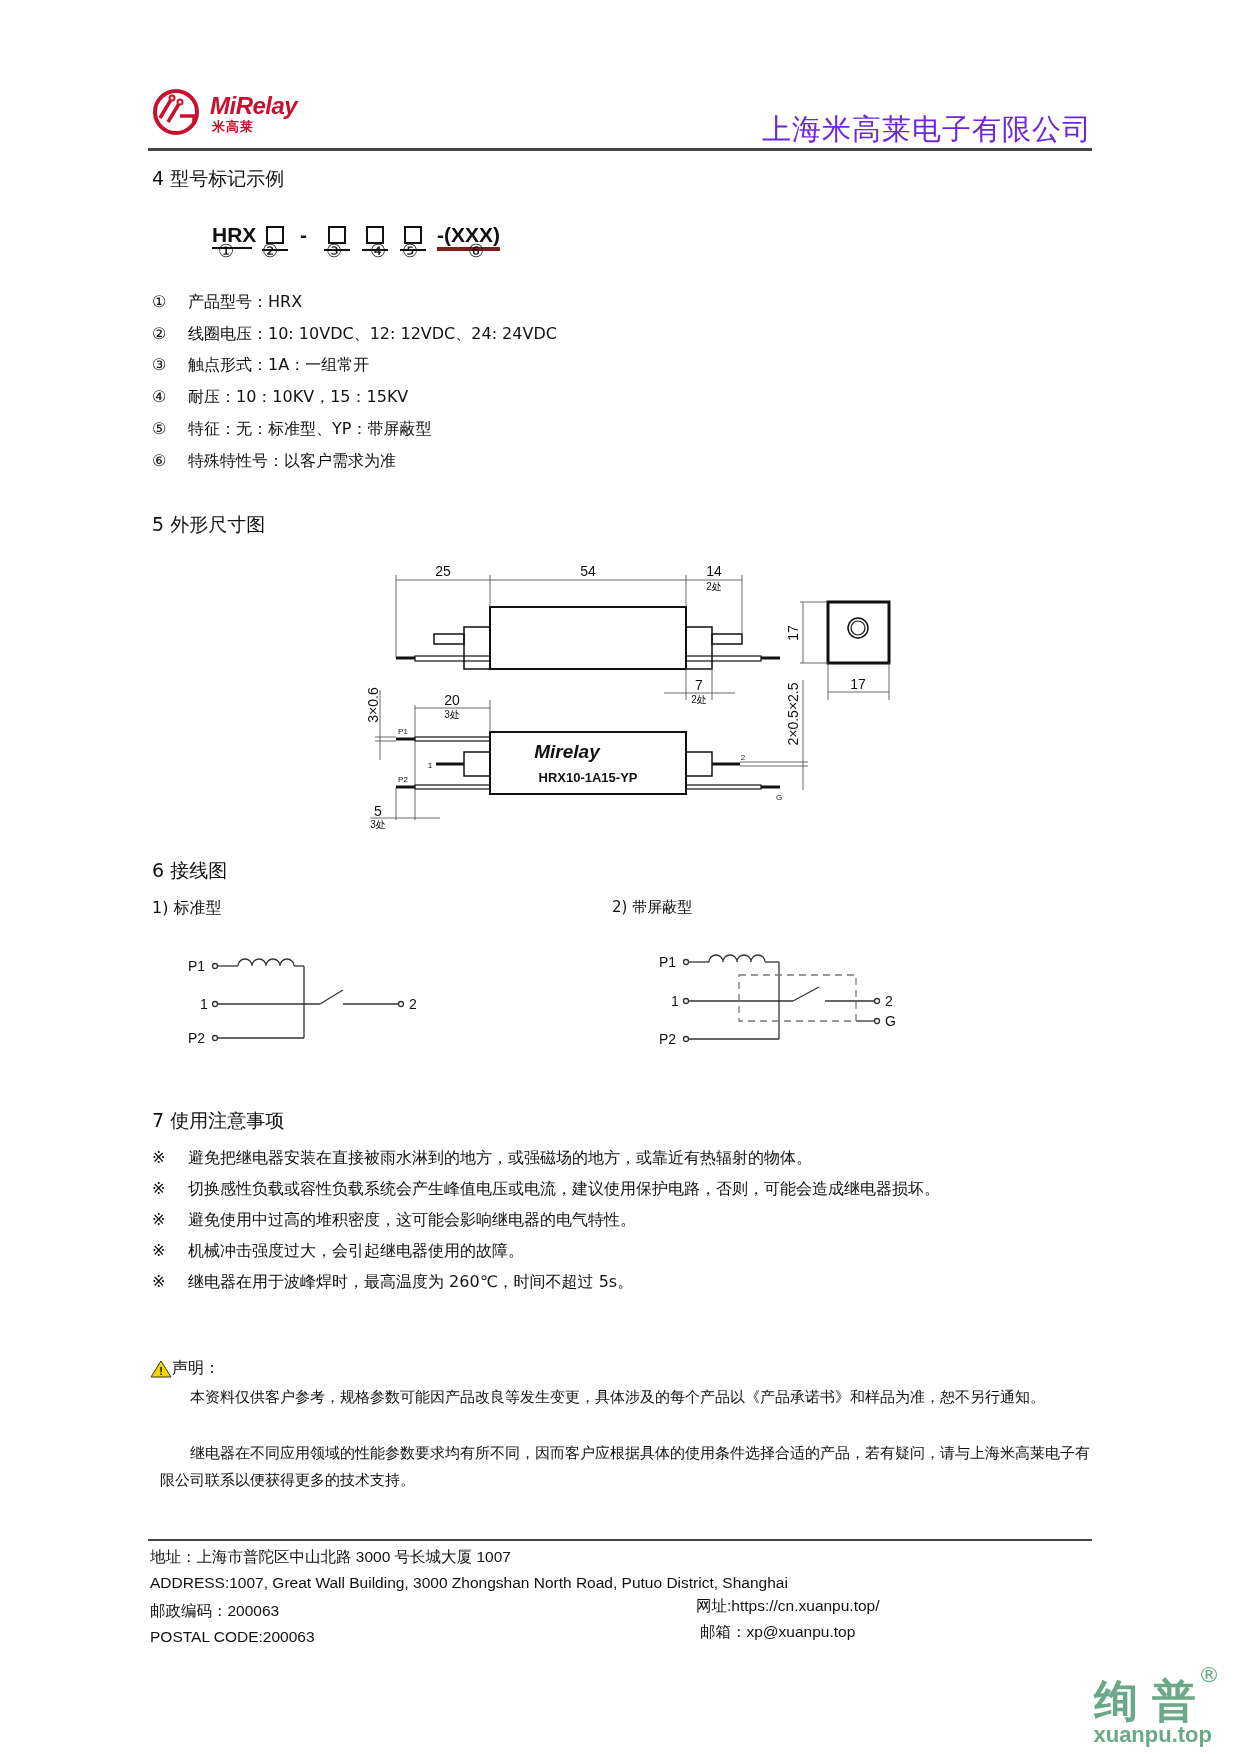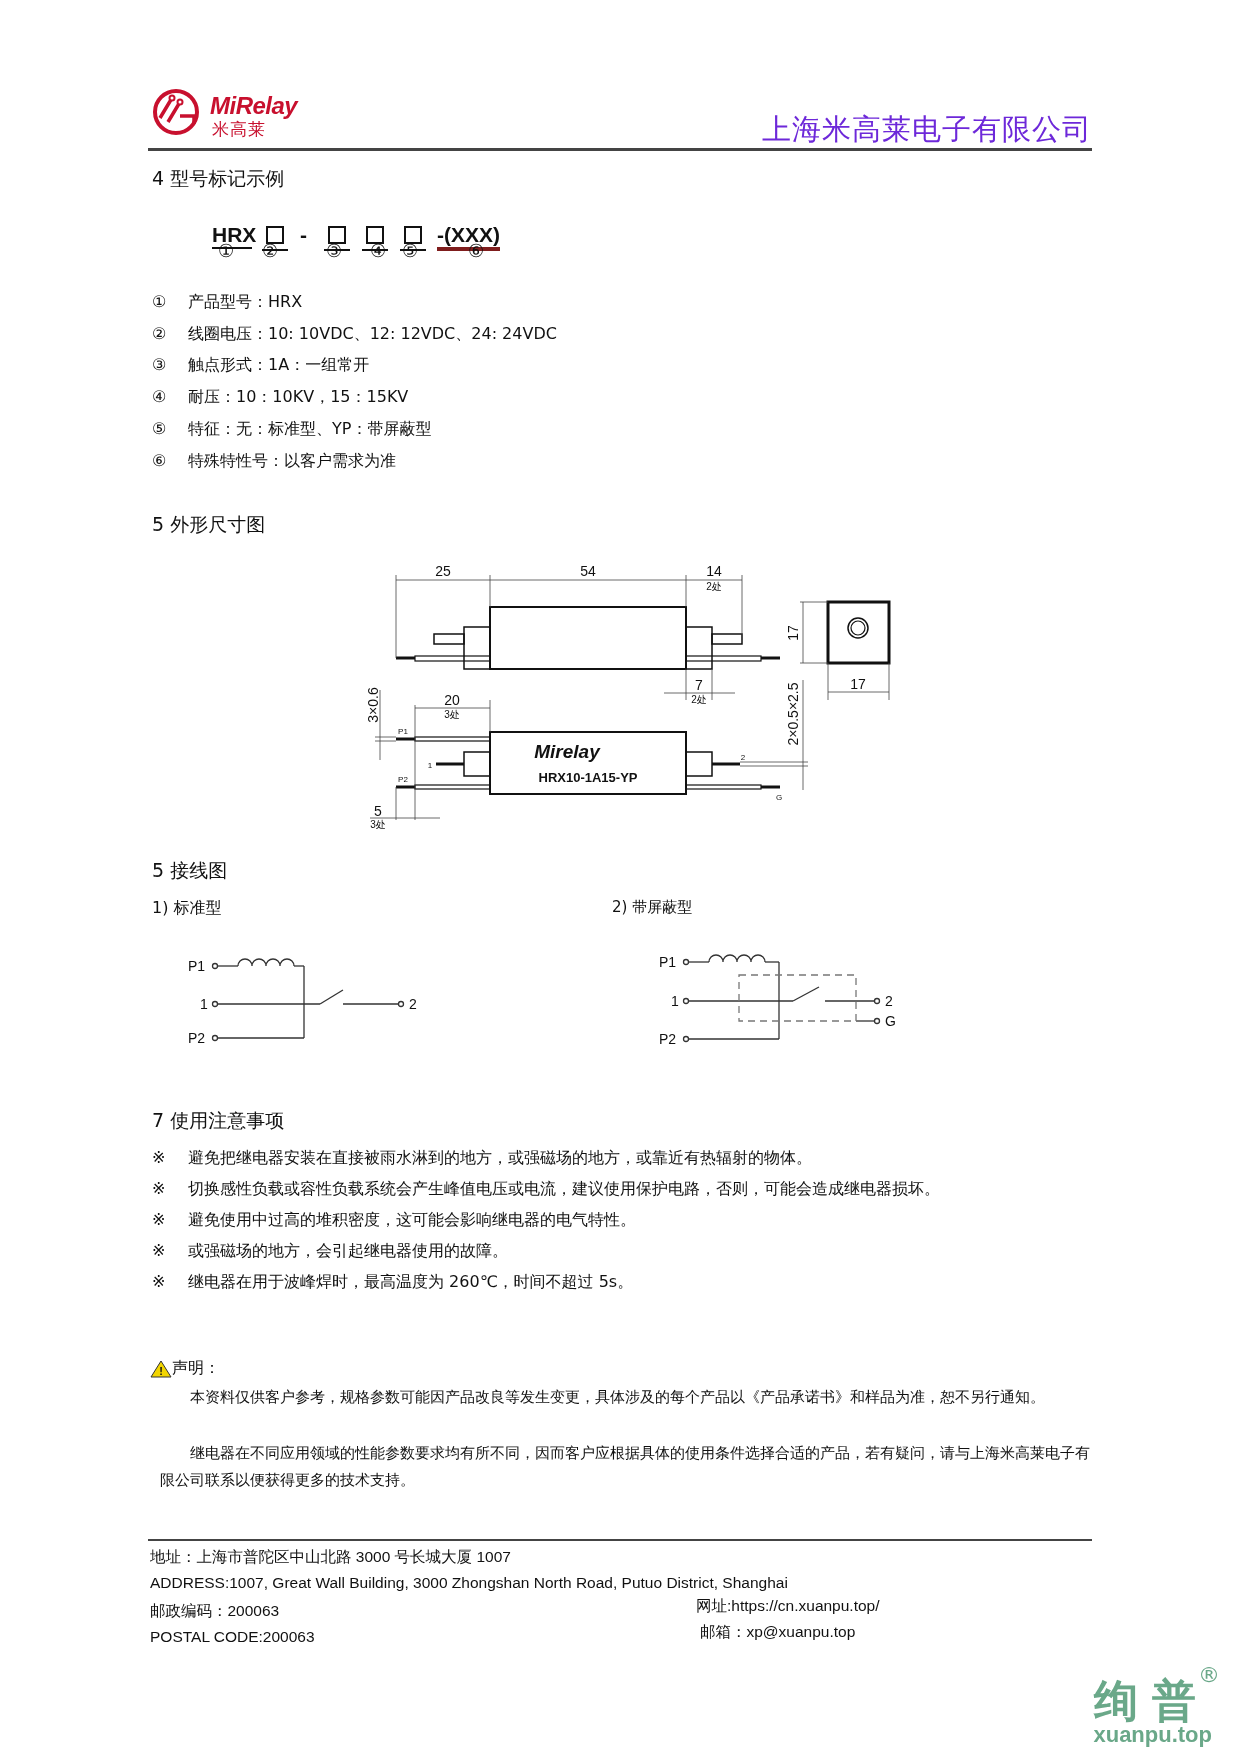--- a/index.html
+++ b/index.html
@@ -1,21 +1,21 @@
 <!DOCTYPE html>
 <html><head>
 <meta charset="utf-8">
 <style>
   html, body { margin:0; padding:0; background:#ffffff; }
   body { width:1240px; height:1754px; position:relative; overflow:hidden;
          font-family:"DejaVu Sans","Liberation Sans",sans-serif; color:#111; }
   .abs { position:absolute; }
   .logo { left:150px; top:88px; width:190px; height:48px; }
   .logo-text-en { position:absolute; left:60px; top:4px; font-family:"Liberation Sans",sans-serif; font-weight:bold; font-style:italic; font-size:24px; color:#c8102e; letter-spacing:-0.5px; }
-  .logo-text-cn { position:absolute; left:62px; top:30px; font-size:17px; font-weight:normal; color:#c8102e; letter-spacing:1px; }
+  .logo-text-cn { position:absolute; left:62px; top:30px; font-size:13px; font-weight:bold; color:#c8102e; letter-spacing:1px; }
   .company { right:148px; top:110px; font-size:29px; color:#6d28d9; letter-spacing:1px; }
   .header-rule { left:148px; top:148px; width:944px; height:3px; background:#444; }
   .section-title { left:152px; font-size:19px; color:#111; }
   .code-line { left:212px; top:203px; font-family:"Liberation Sans",sans-serif; font-weight:bold; font-size:21px;margin-top:20px; }
   .code-seg { position:absolute; top:0; border-bottom:2px solid #111; text-align:center; }
   .code-box { display:inline-block; width:18px; height:18px; border:2px solid #111; box-sizing:border-box; margin-top:3px; }
   .circ { position:absolute; top:240px; font-size:18px; font-family:"DejaVu Serif",serif; }
   .item { left:152px; font-size:16px; height:24px; line-height:24px; }
   .item .num { display:inline-block; width:36px; font-family:"DejaVu Serif",serif; }
   .note { left:152px; font-size:16px; line-height:24px; }
@@ -151,21 +151,21 @@
     <text x="567" y="758" font-size="19" font-weight="bold" font-style="italic">Mirelay</text>
     <text x="588" y="782" font-size="13" font-weight="bold">HRX10-1A15-YP</text>
     <text x="403" y="734" font-size="8">P1</text>
     <text x="430" y="768" font-size="8">1</text>
     <text x="403" y="782" font-size="8">P2</text>
     <text x="743" y="760" font-size="8">2</text>
     <text x="779" y="800" font-size="8">G</text>
   </g>
 </svg>
 
-<div class="abs section-title" style="top:858px">5  接线图</div>
+<div class="abs section-title" style="top:858px">6  接线图</div>
 <div class="abs" style="left:152px;top:898px;font-size:16px">1)    标准型</div>
 <div class="abs" style="left:612px;top:898px;font-size:15px">2)    带屏蔽型</div>
 
 <svg class="abs" style="left:180px;top:950px" width="260" height="110" viewBox="180 950 260 110">
   <g stroke="#333" fill="none" stroke-width="1.3">
     <circle cx="215" cy="966" r="2.5"></circle>
       <line x1="218" y1="966" x2="238" y2="966"></line>
     <path d="M238 966 a7 7 0 0 1 14 0 a7 7 0 0 1 14 0 a7 7 0 0 1 14 0 a7 7 0 0 1 14 0"></path>
     <line x1="294" y1="966" x2="304" y2="966"></line>
       <line x1="304" y1="966" x2="304" y2="1038"></line>
@@ -209,21 +209,21 @@
     <text x="659" y="1044">P2</text>
     <text x="885" y="1006">2</text>
     <text x="885" y="1026">G</text>
   </g>
 </svg>
 
 <div class="abs section-title" style="top:1108px">7  使用注意事项</div>
 <div class="abs note" style="top:1146px"><span class="mark">※</span><span>避免把继电器安装在直接被雨水淋到的地方，或强磁场的地方，或靠近有热辐射的物体。</span></div>
 <div class="abs note" style="top:1177px"><span class="mark">※</span><span>切换感性负载或容性负载系统会产生峰值电压或电流，建议使用保护电路，否则，可能会造成继电器损坏。</span></div>
 <div class="abs note" style="top:1208px"><span class="mark">※</span><span>避免使用中过高的堆积密度，这可能会影响继电器的电气特性。</span></div>
-<div class="abs note" style="top:1239px"><span class="mark">※</span><span>或强磁场的地方，会引起继电器使用的故障。</span></div>
+<div class="abs note" style="top:1239px"><span class="mark">※</span><span>机械冲击强度过大，会引起继电器使用的故障。</span></div>
 <div class="abs note" style="top:1270px"><span class="mark">※</span><span>继电器在用于波峰焊时，最高温度为 260℃，时间不超过 5s。</span></div>
 
 <div class="abs" style="left:150px;top:1358px;font-size:16px;display:flex;align-items:center">
   <svg width="22" height="18" viewBox="0 0 22 18">
       <polygon points="11,1 21,17 1,17" fill="#f2d500" stroke="#333" stroke-width="1"></polygon>
       <text x="11" y="15" font-size="11" font-weight="bold" text-anchor="middle" fill="#111">!</text>
     </svg>
   <span>声明：</span>
 </div>
 <div class="abs para" style="top:1384px">　　本资料仅供客户参考，规格参数可能因产品改良等发生变更，具体涉及的每个产品以《产品承诺书》和样品为准，恕不另行通知。</div>

